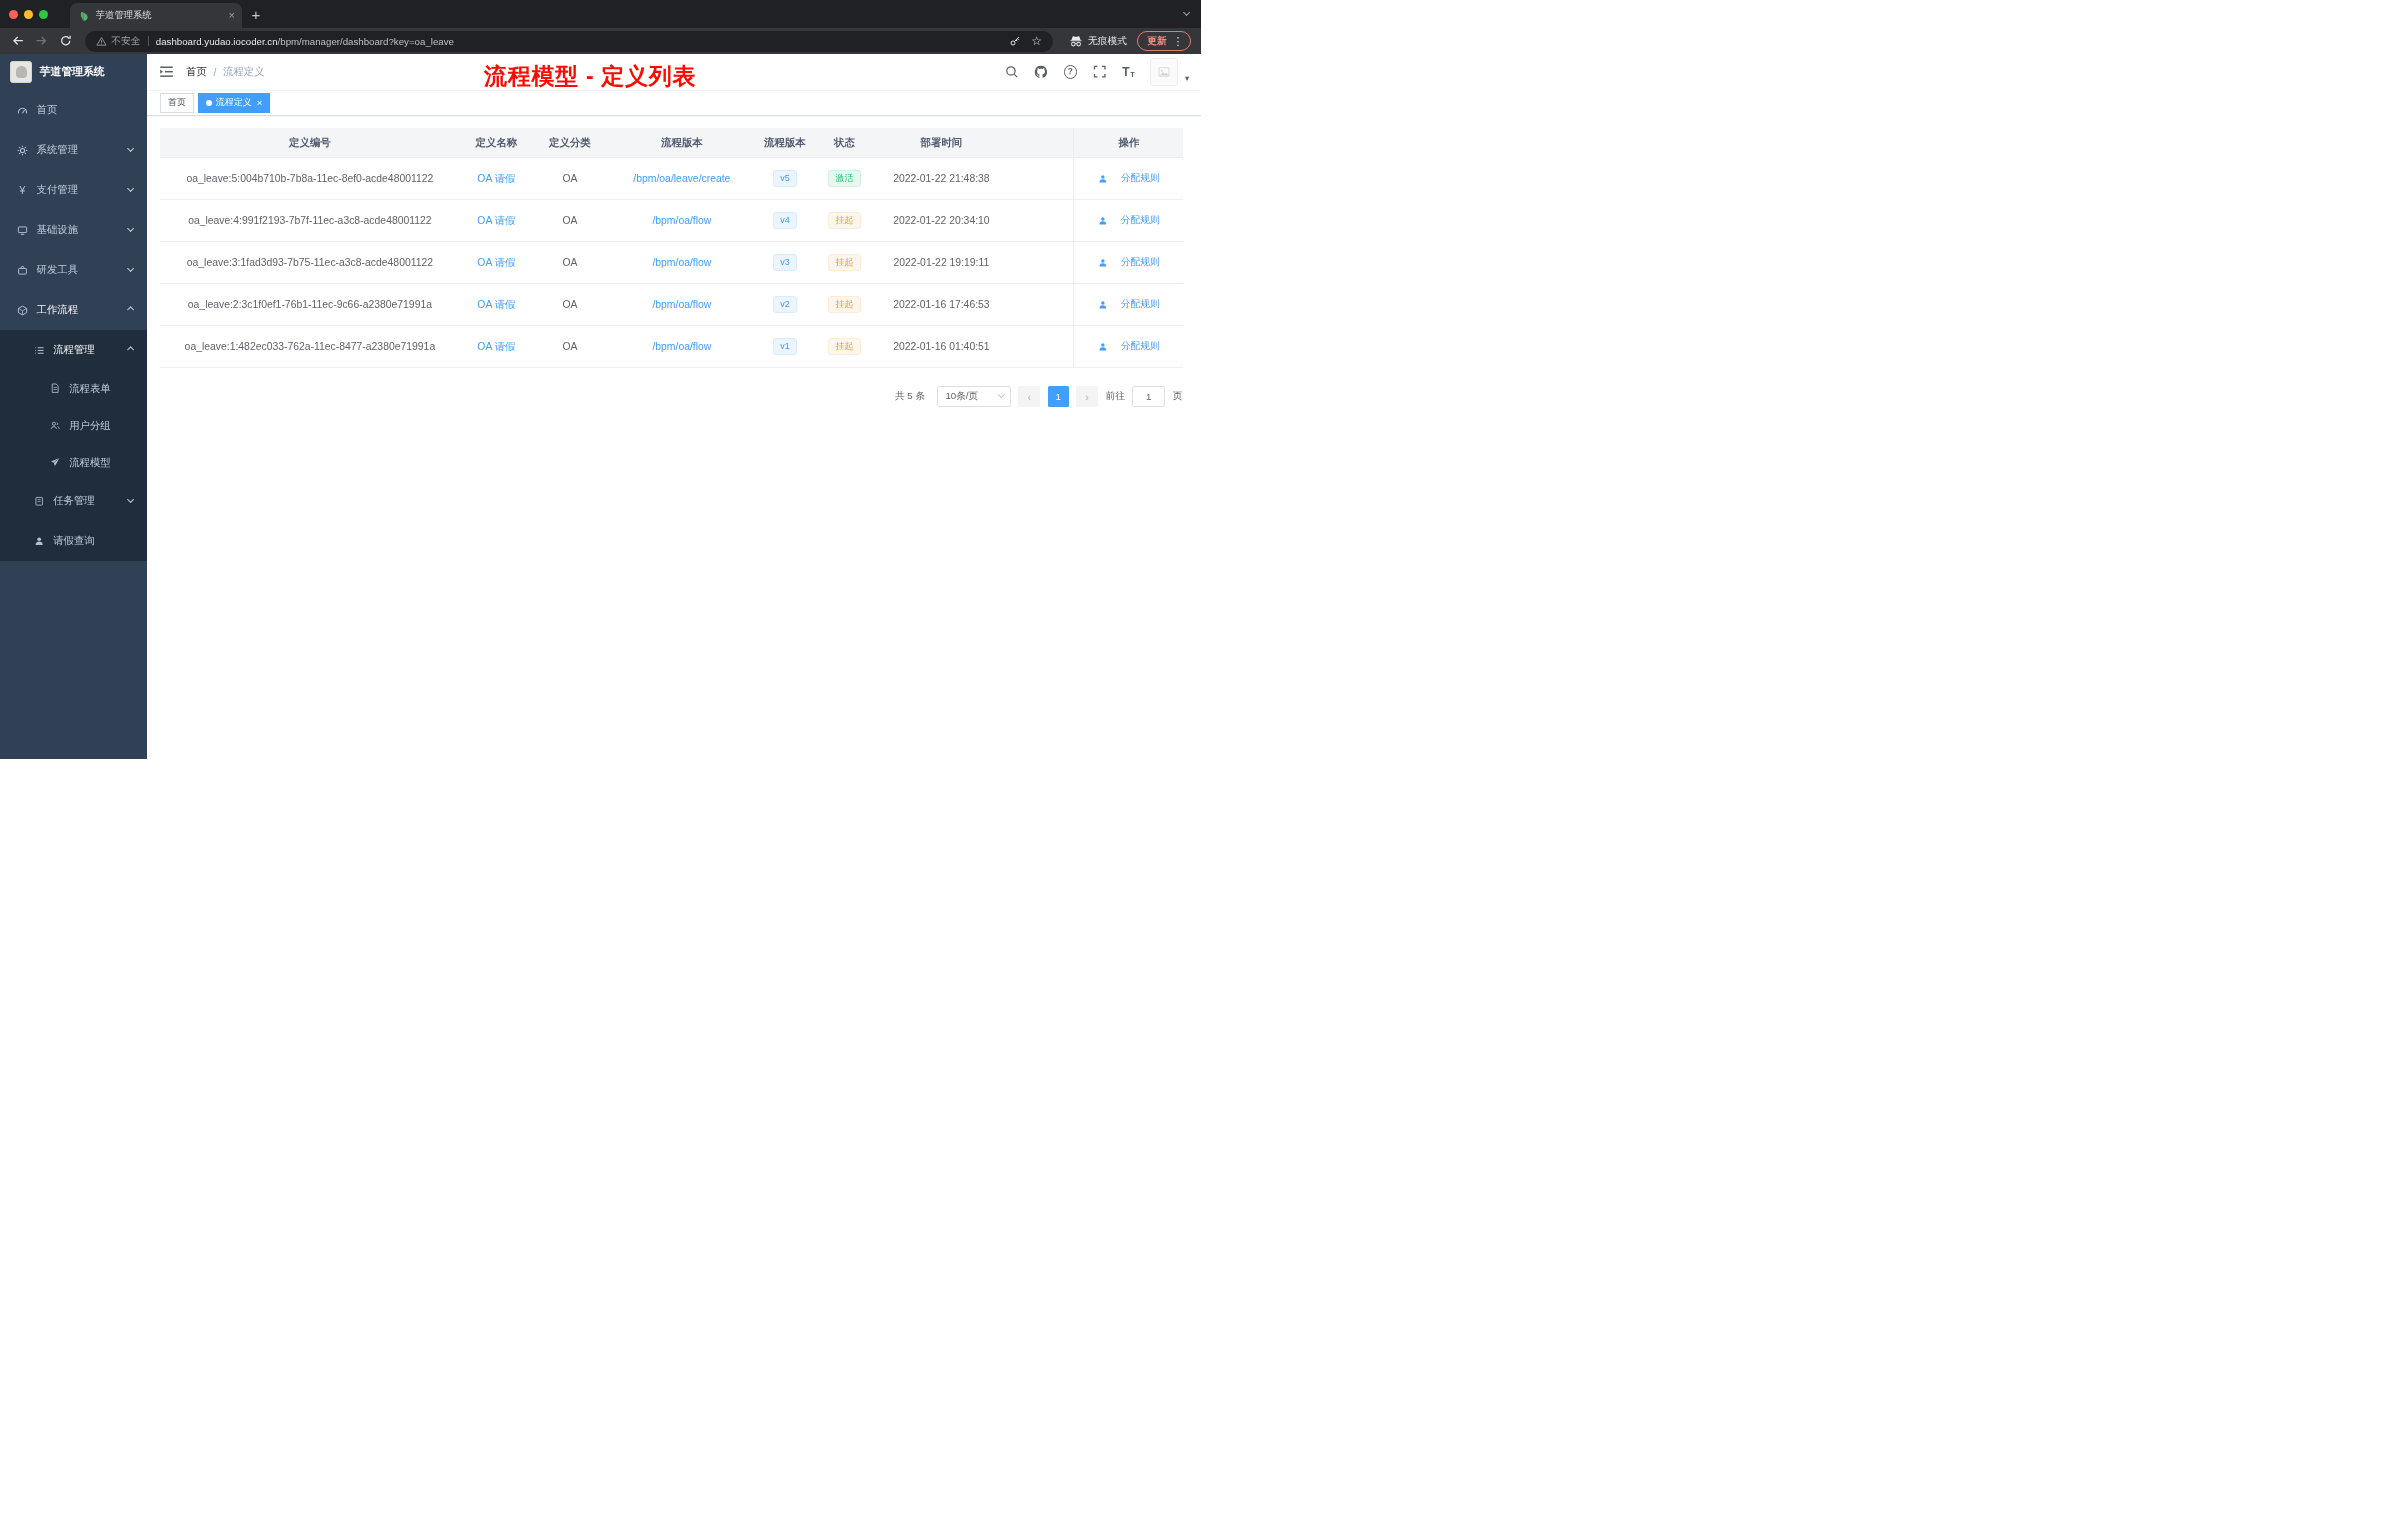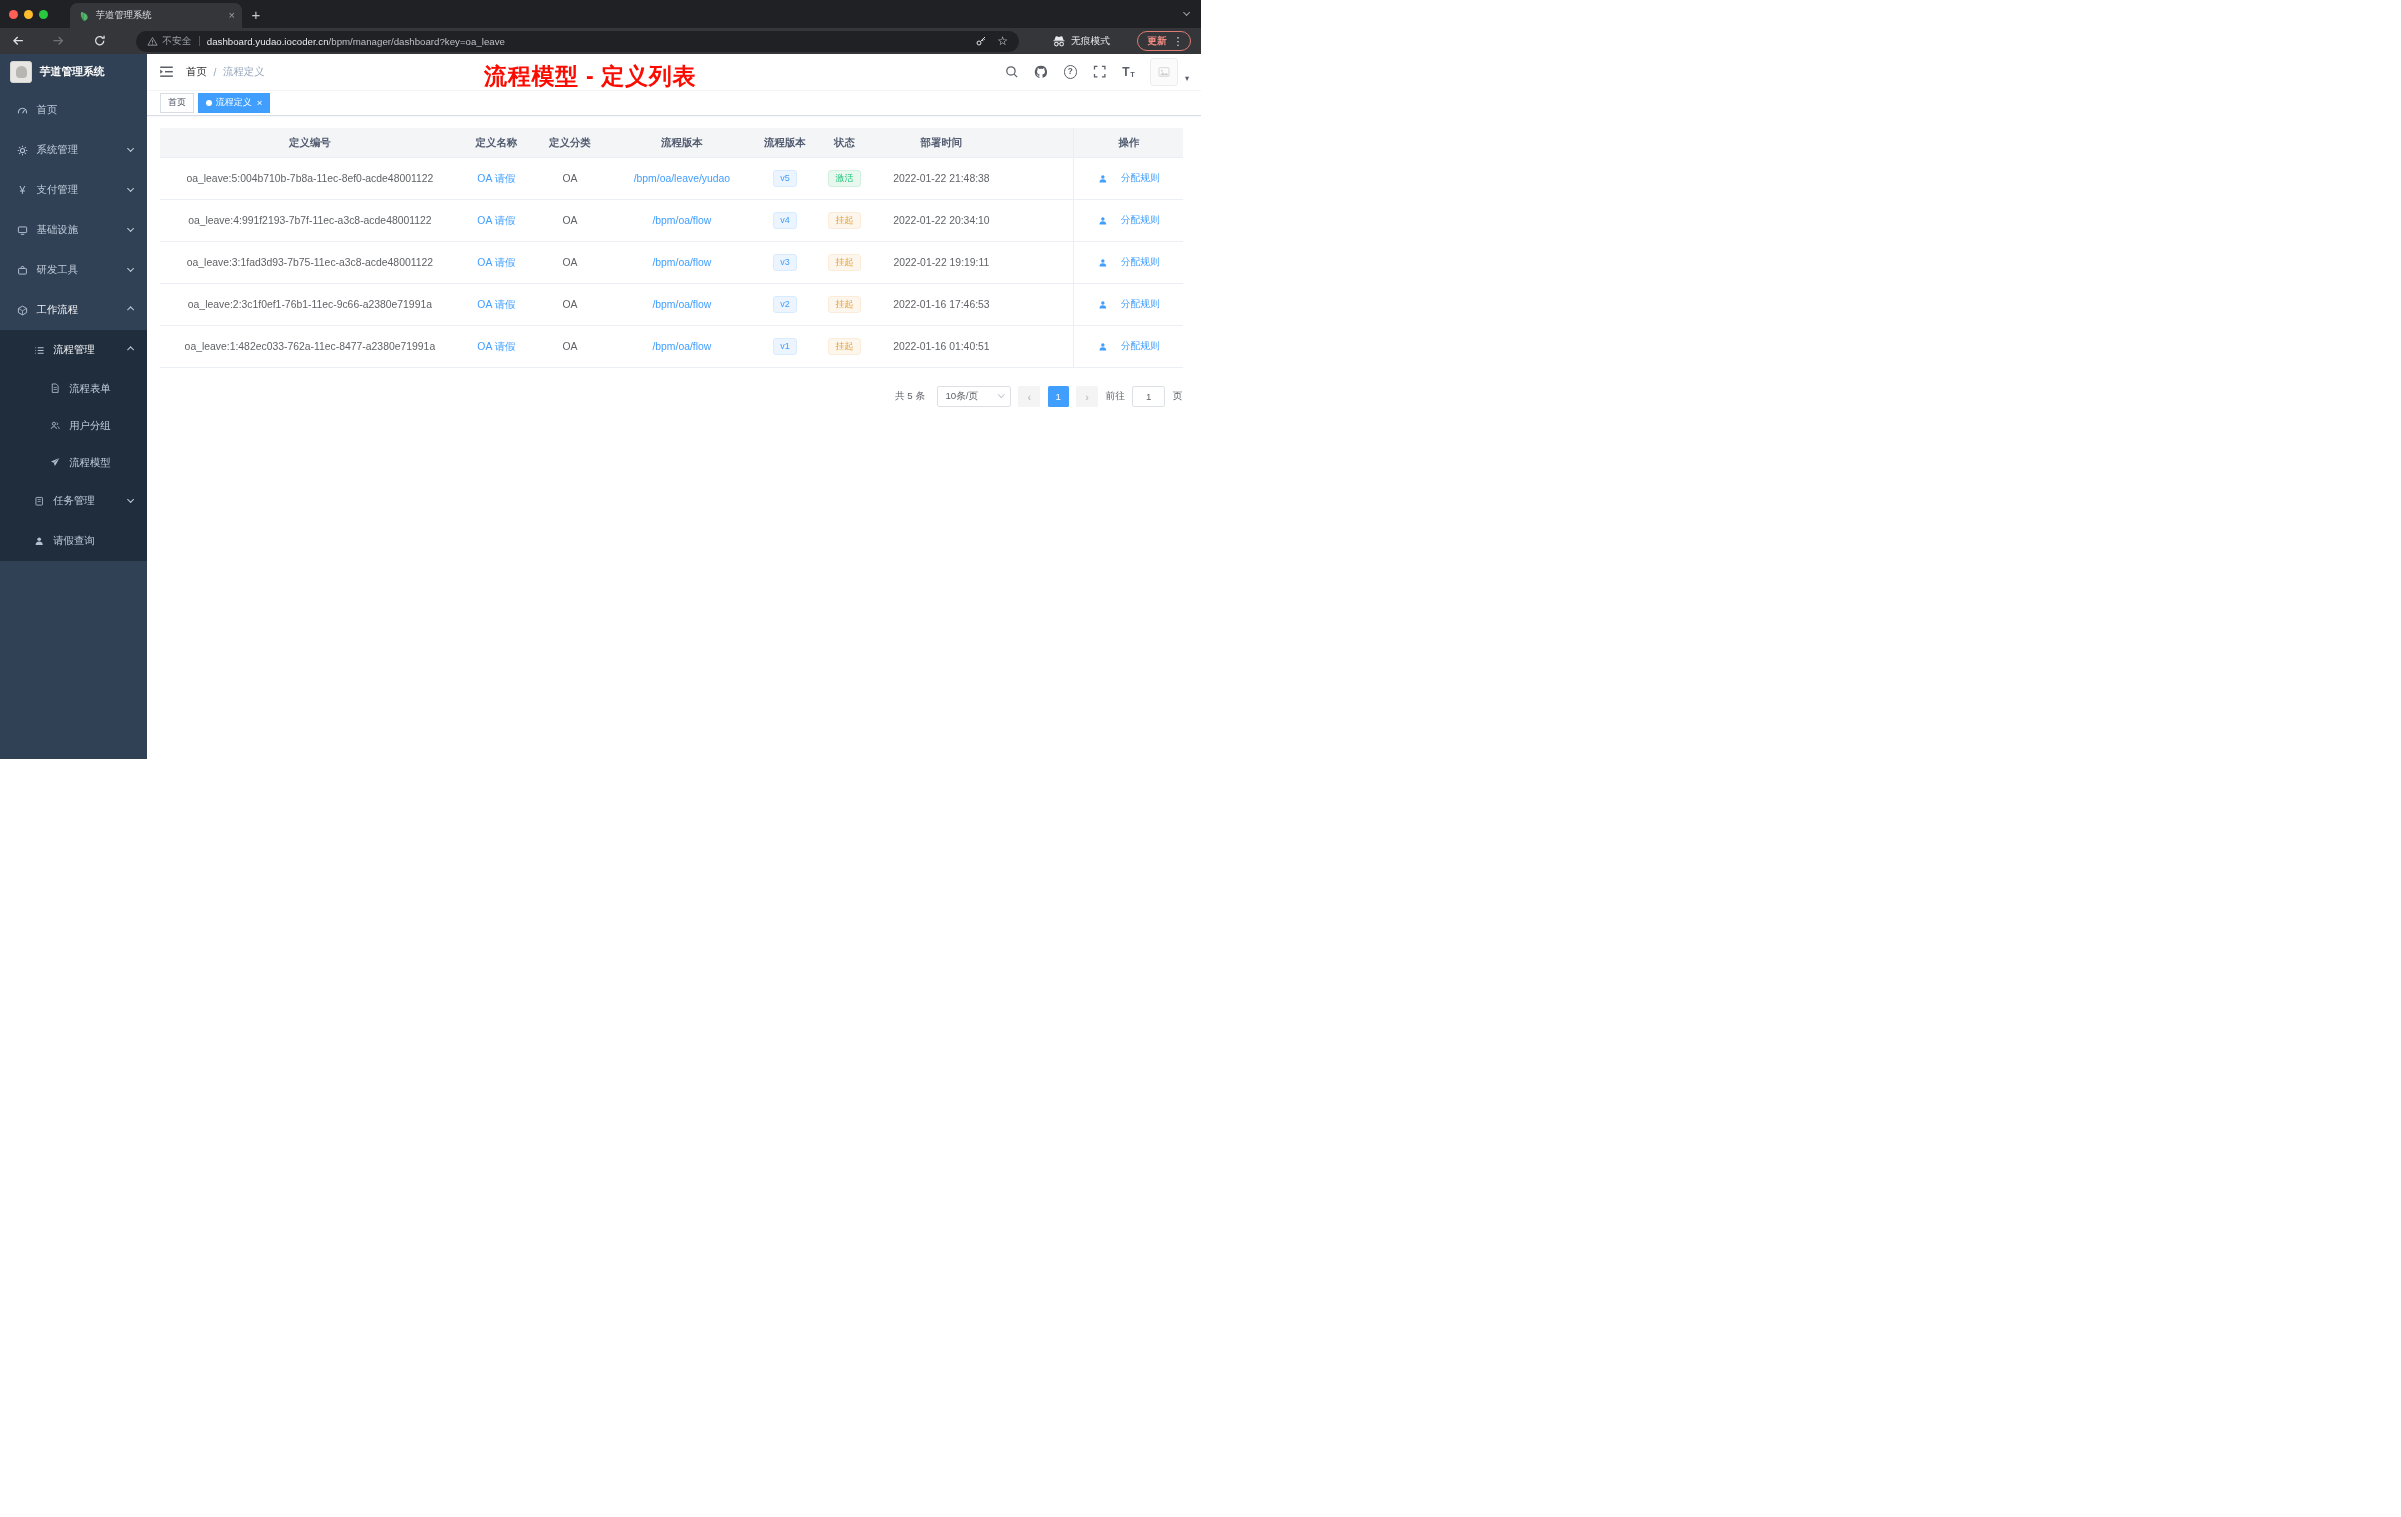--- a/index.html
+++ b/index.html
@@ -13,21 +13,21 @@
   .dot { width:9px; height:9px; border-radius:50%; display:inline-block; }
   .dot.red{background:#ff5f57}.dot.yellow{background:#febc2e}.dot.green{background:#28c840}
   .tab { width:172px; height:25px; background:#35363a; border-radius:7.4px 7.4px 0 0; margin-left:13.4px;
          display:flex; align-items:center; padding:0 7.4px; gap:6px; }
   .tab-title { color:#dee1e6; font-size:9.3px; flex:1; white-space:nowrap; overflow:hidden; }
   .tab-close { color:#9aa0a6; font-size:11px; line-height:1; }
   .favicon { width:12px; height:12px; display:inline-flex; }
   .newtab { color:#c7cacd; font-size:15px; line-height:1; margin:0 0 6px 9px; }
   .strip-caret { margin-left:auto; margin-right:12px; margin-bottom:9px; color:#9aa0a6; }
 
-  .toolbar { height:26px; background:#35363a; display:flex; align-items:center; padding:0 7.4px; gap:20px; flex:0 0 auto; }
+  .toolbar { height:26px; background:#35363a; display:flex; align-items:center; padding:0 7.4px; gap:3px; flex:0 0 auto; }
   .navbtn { width:21px; height:21px; display:inline-flex; align-items:center; justify-content:center; color:#dee1e6; }
   .navbtn.dim { color:#6e7175; }
   .urlbar { flex:1; height:21px; background:#202124; border-radius:10.4px; margin:0 6px;
             display:flex; align-items:center; padding:0 10.4px; font-size:9.7px; }
   .warn-icon { color:#9aa0a6; width:11px; height:11px; display:inline-flex; margin-right:4.5px; }
   .notsecure { color:#9aa0a6; }
   .urlsep { width:0.7px; height:10.4px; background:#53565a; margin:0 7.4px; display:inline-block; }
   .url-domain { color:#e8eaed;text-align:right; }
   .url-path { color:#bdc1c6; }
   .url-spacer { flex:1; }
@@ -449,21 +449,21 @@
             <div class="cell op">操作</div>
           </div>
 
           <div class="trow">
             <div class="cell">oa_leave:5:004b710b-7b8a-11ec-8ef0-acde48001122</div>
             <div class="cell">
                 <span class="link">OA 请假</span>
               </div>
             <div class="cell">OA</div>
             <div class="cell">
-                <span class="link">/bpm/oa/leave/yudao</span>
+                <span class="link">/bpm/oa/leave/create</span>
               </div>
             <div class="cell">
                 <span class="vtag">v5</span>
               </div>
             <div class="cell">
                 <span class="stag green">激活</span>
               </div>
             <div class="cell">2022-01-22 21:48:38</div>
             <div class="cell"></div>
             <div class="cell op">

